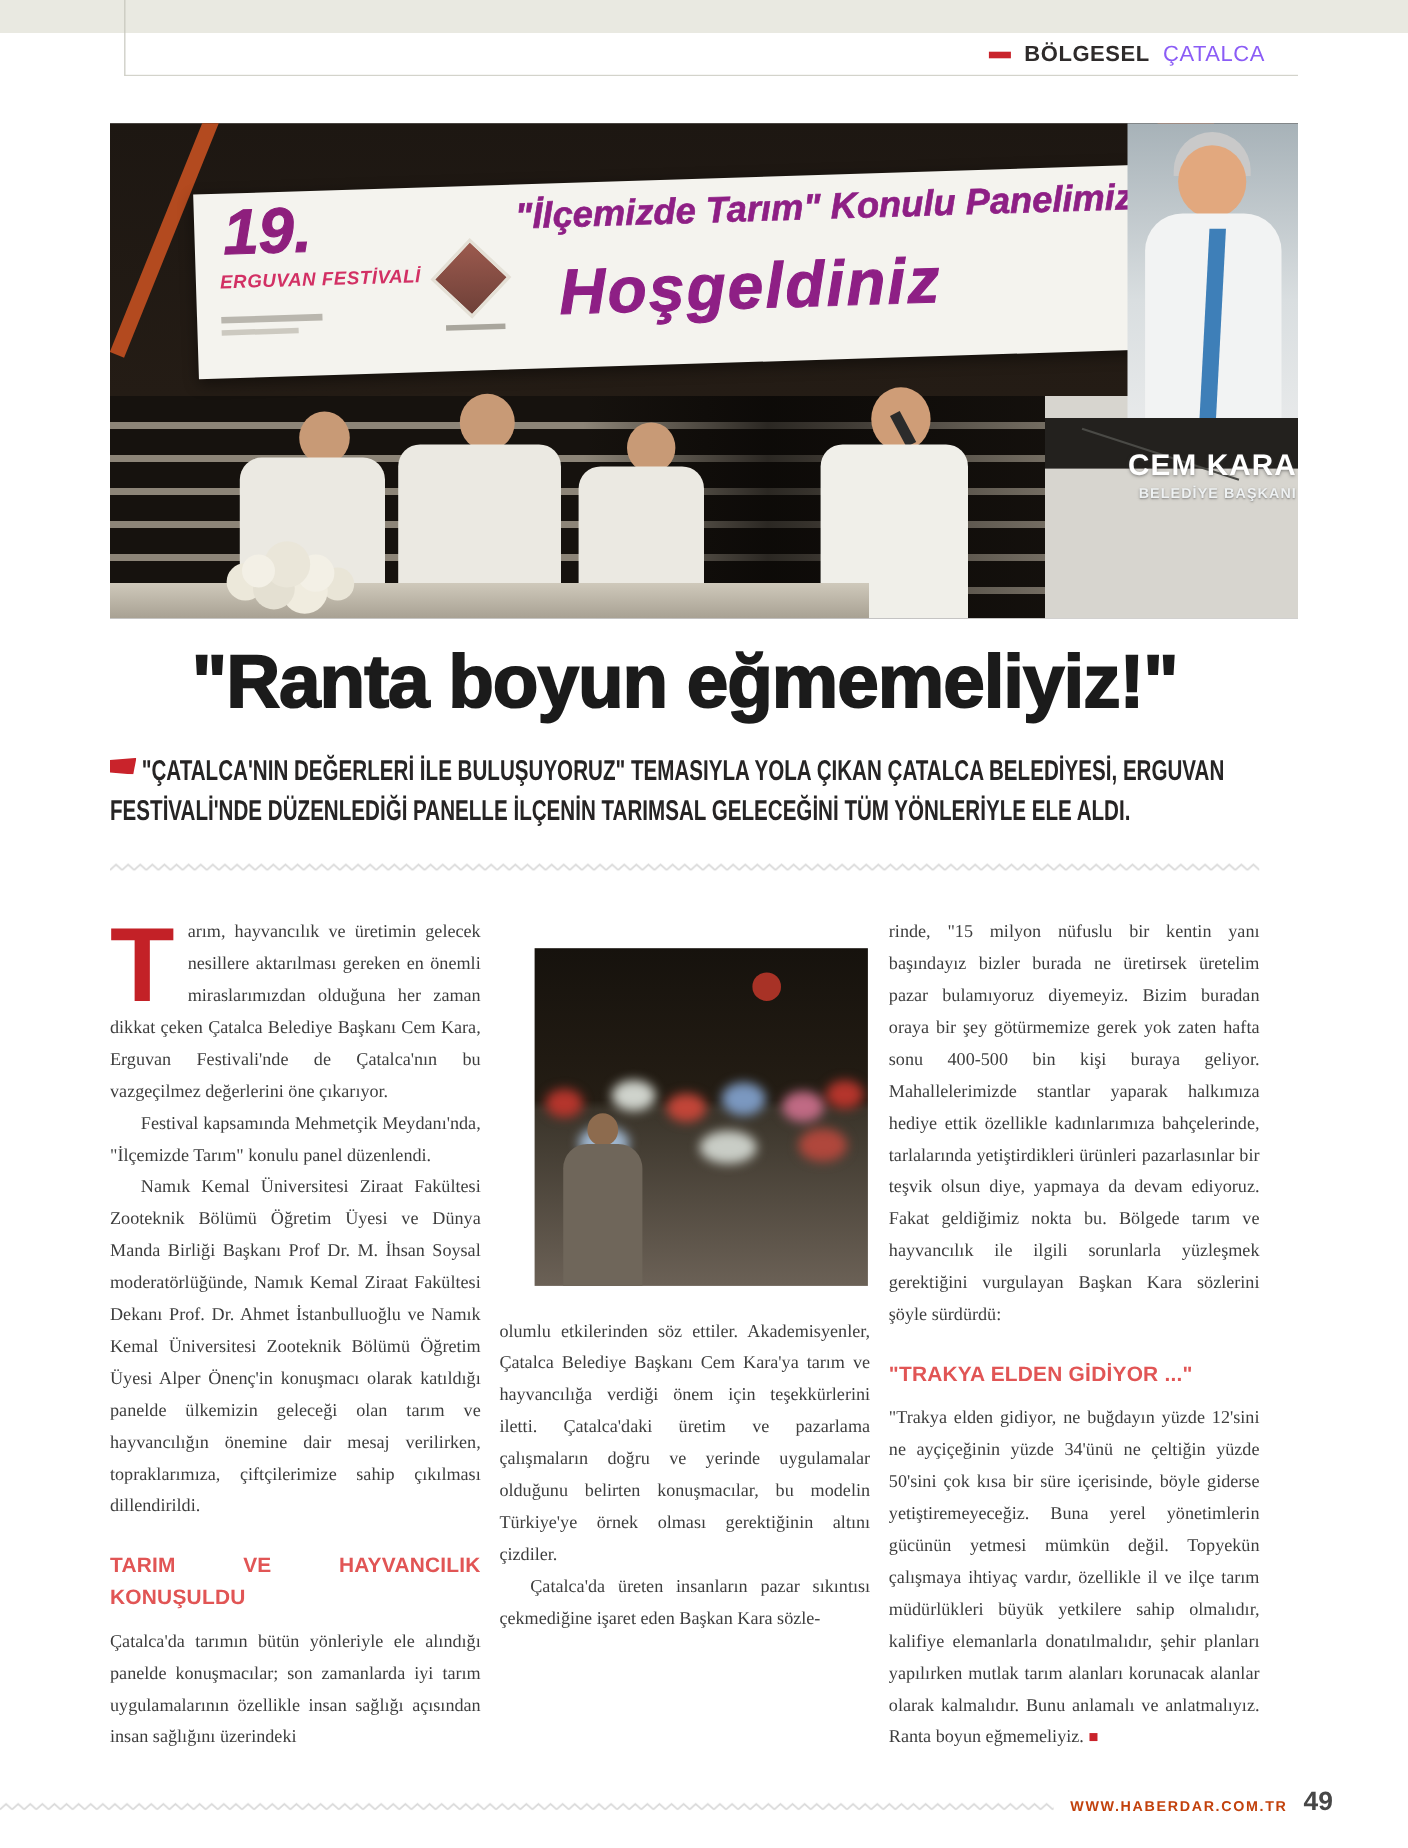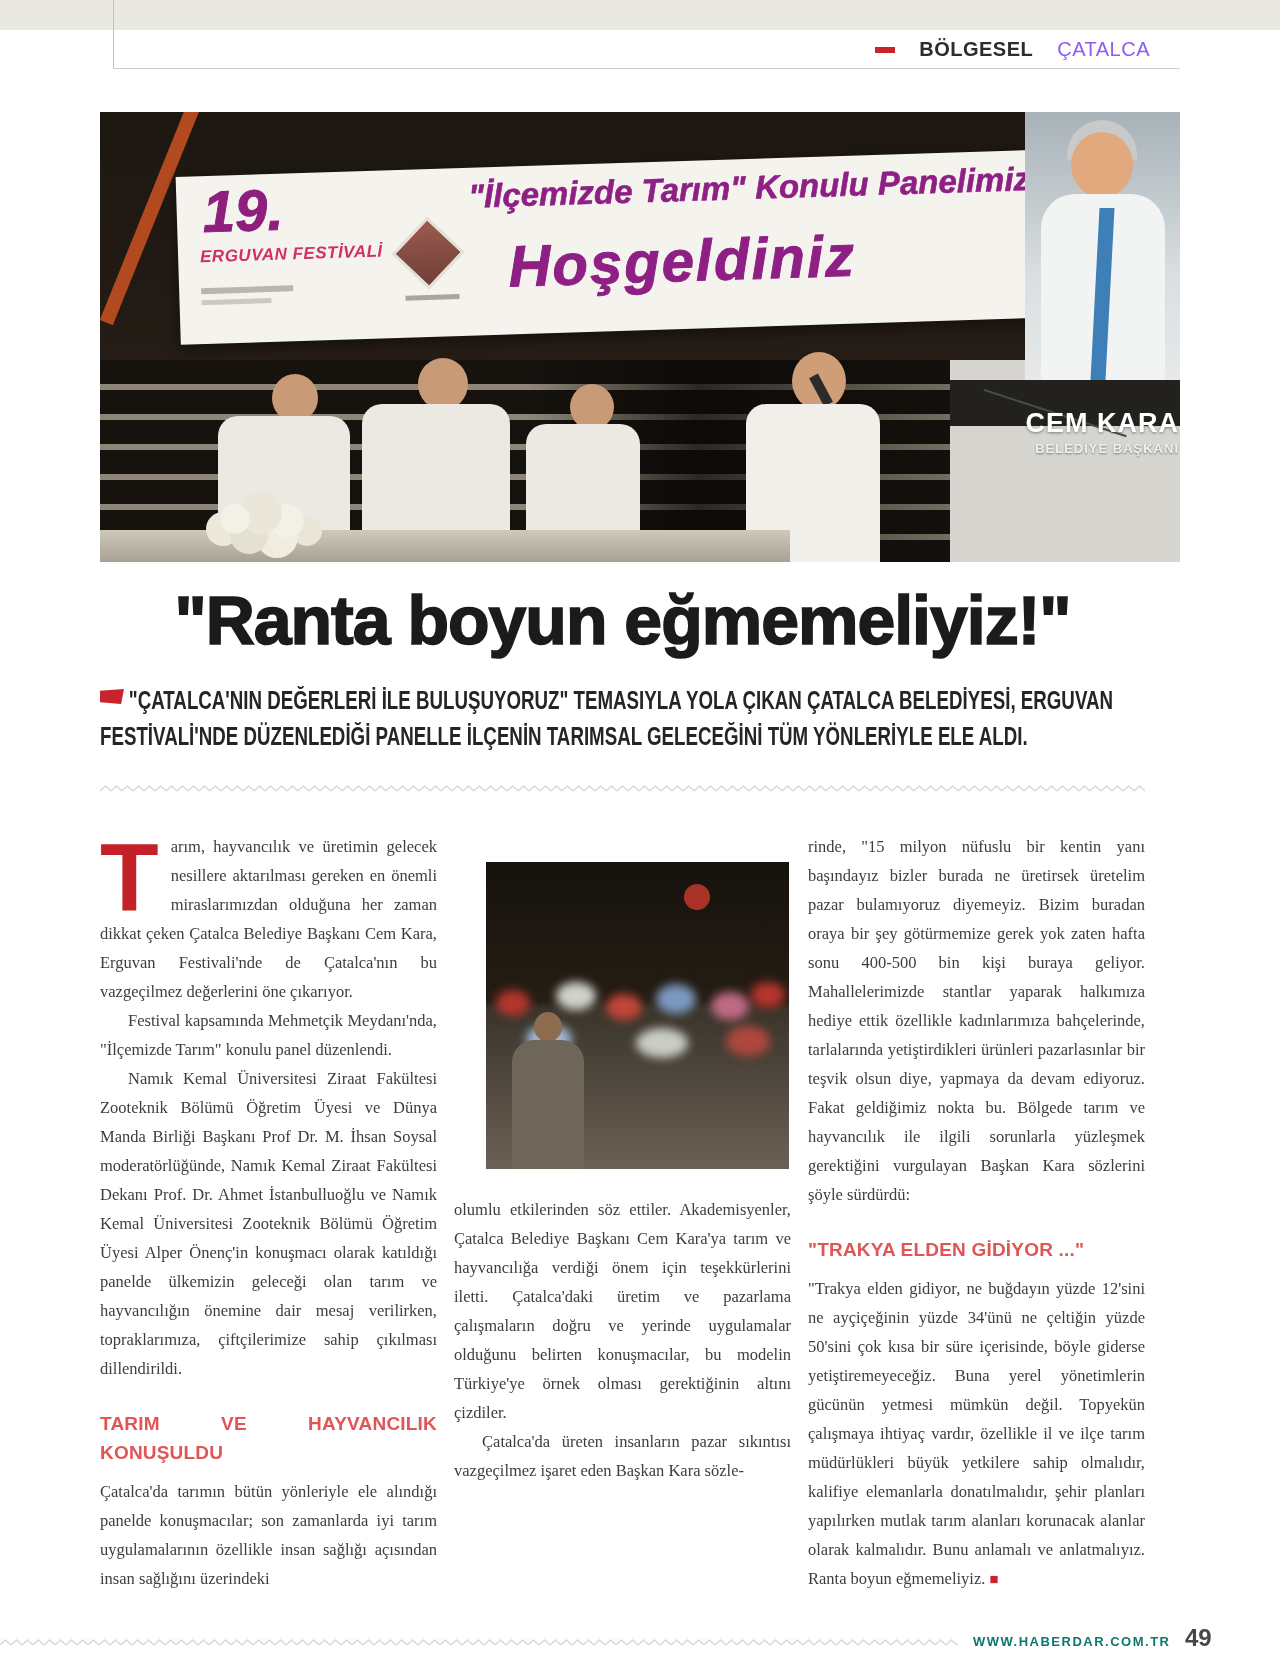--- a/index.html
+++ b/index.html
@@ -3,21 +3,21 @@
 <meta charset="utf-8">
 <style>
   html,body{margin:0;padding:0;background:#ffffff;}
   .page{position:relative;width:1280px;height:1680px;background:#ffffff;overflow:hidden;
         font-family:"Liberation Serif", serif;}
 
   
   .topstrip{position:absolute;left:0;top:0;width:1280px;height:30px;background:#e9e9e1;}
   .vrule{position:absolute;left:113px;top:0;width:1px;height:69px;background:#c2c2b8;}
   .hrule{position:absolute;left:113px;top:68px;width:1067px;height:1px;background:#cfcfc6;}
-  .kicker{position:absolute;right:130px;top:38px;display:flex;align-items:center;gap:24px;
+  .kicker{position:absolute;right:130px;top:38px;display:flex;align-items:center;gap:12px;
           font-family:"Liberation Sans",sans-serif;font-size:20px;}
   .kicker-dash{width:20px;height:6px;background:#c9232b;}
   .kicker-section{font-weight:bold;color:#2e2b2b;letter-spacing:0.5px;}
   .kicker-loc{color:#8b5cf6;letter-spacing:0.5px;}
 
   
   .photo-main{position:absolute;left:100px;top:112px;width:1080px;height:450px;
               background:linear-gradient(180deg,#1d1712 0%,#241c15 55%,#171310 100%);overflow:hidden;}
   .pm-pole{position:absolute;left:48px;top:-40px;width:14px;height:260px;background:#b34a1f;transform:rotate(22deg);}
   .pm-flag-tr{position:absolute;left:952px;top:0;width:0;height:0;
@@ -91,21 +91,21 @@
              background:linear-gradient(180deg,#16120d 0%,#241d14 45%,#3a342a 48%,#6b6156 100%);}
   .mid-balloon{position:absolute;left:198px;top:22px;width:26px;height:26px;border-radius:50%;background:#a83226;}
   .mid-flags{position:absolute;left:0;top:118px;width:303px;height:100px;filter:blur(5px);}
   .mid-flags span{position:absolute;border-radius:50%;}
   .mid-man{position:absolute;left:26px;top:178px;width:72px;height:130px;border-radius:22px 22px 0 0;background:#6f665a;}
   .mid-man-head{position:absolute;left:48px;top:150px;width:28px;height:30px;border-radius:50%;background:#8d6b4e;}
   .endmark{color:#c9232b;font-size:15px;}
 
   
   .site{position:absolute;left:973px;top:1634px;font-family:"Liberation Sans",sans-serif;
-        font-weight:bold;font-size:13px;letter-spacing:1.5px;color:#0f766e;}
+        font-weight:bold;font-size:13px;letter-spacing:1.5px;color:#c2410c;}
   .pageno{position:absolute;left:1185px;top:1624px;font-family:"Liberation Sans",sans-serif;
           font-weight:bold;font-size:24px;color:#474747;text-align:right;}
 </style>
 </head>
 <body>
 
 <div class="page">
 
   <div class="topstrip"></div>
   <div class="vrule"></div>
@@ -201,21 +201,21 @@
           <span style="left:225px;top:12px;width:38px;height:28px;background:#c06a84;"></span>
           <span style="left:265px;top:2px;width:34px;height:26px;background:#b5352c;"></span>
           <span style="left:40px;top:44px;width:46px;height:30px;background:#9fb6cf;"></span>
           <span style="left:150px;top:48px;width:52px;height:30px;background:#c9cdc6;"></span>
           <span style="left:240px;top:46px;width:44px;height:30px;background:#b0473c;"></span>
         </div>
         <div class="mid-man-head"></div>
         <div class="mid-man"></div>
       </div>
       <p class="first">olumlu etkilerinden söz ettiler. Akademisyenler, Çatalca Belediye Başkanı Cem Kara'ya tarım ve hayvancılığa verdiği önem için teşekkürlerini iletti. Çatalca'daki üretim ve pazarlama çalışmaların doğru ve yerinde uygulamalar olduğunu belirten konuşmacılar, bu modelin Türkiye'ye örnek olması gerektiğinin altını çizdiler.</p>
-      <p>Çatalca'da üreten insanların pazar sıkıntısı vazgeçilmez işaret eden Başkan Kara sözle-</p>
+      <p>Çatalca'da üreten insanların pazar sıkıntısı çekmediğine işaret eden Başkan Kara sözle-</p>
     </div>
 
     <div class="col">
       <p class="first">rinde, "15 milyon nüfuslu bir kentin yanı başındayız bizler burada ne üretirsek üretelim pazar bulamıyoruz diyemeyiz. Bizim buradan oraya bir şey götürmemize gerek yok zaten hafta sonu 400-500 bin kişi buraya geliyor. Mahallelerimizde stantlar yaparak halkımıza hediye ettik özellikle kadınlarımıza bahçelerinde, tarlalarında yetiştirdikleri ürünleri pazarlasınlar bir teşvik olsun diye, yapmaya da devam ediyoruz. Fakat geldiğimiz nokta bu. Bölgede tarım ve hayvancılık ile ilgili sorunlarla yüzleşmek gerektiğini vurgulayan Başkan Kara sözlerini şöyle sürdürdü:</p>
       <div class="subhead">"TRAKYA ELDEN GİDİYOR ..."</div>
       <p class="first">
         <span>"Trakya elden gidiyor, ne buğdayın yüzde 12'sini ne ayçiçeğinin yüzde 34'ünü ne çeltiğin yüzde 50'sini çok kısa bir süre içerisinde, böyle giderse yetiştiremeyeceğiz. Buna yerel yönetimlerin gücünün yetmesi mümkün değil. Topyekün çalışmaya ihtiyaç vardır, özellikle il ve ilçe tarım müdürlükleri büyük yetkilere sahip olmalıdır, kalifiye elemanlarla donatılmalıdır, şehir planları yapılırken mutlak tarım alanları korunacak alanlar olarak kalmalıdır. Bunu anlamalı ve anlatmalıyız. Ranta boyun eğmemeliyiz.</span>
         <span class="endmark">■</span>
       </p>
     </div>

